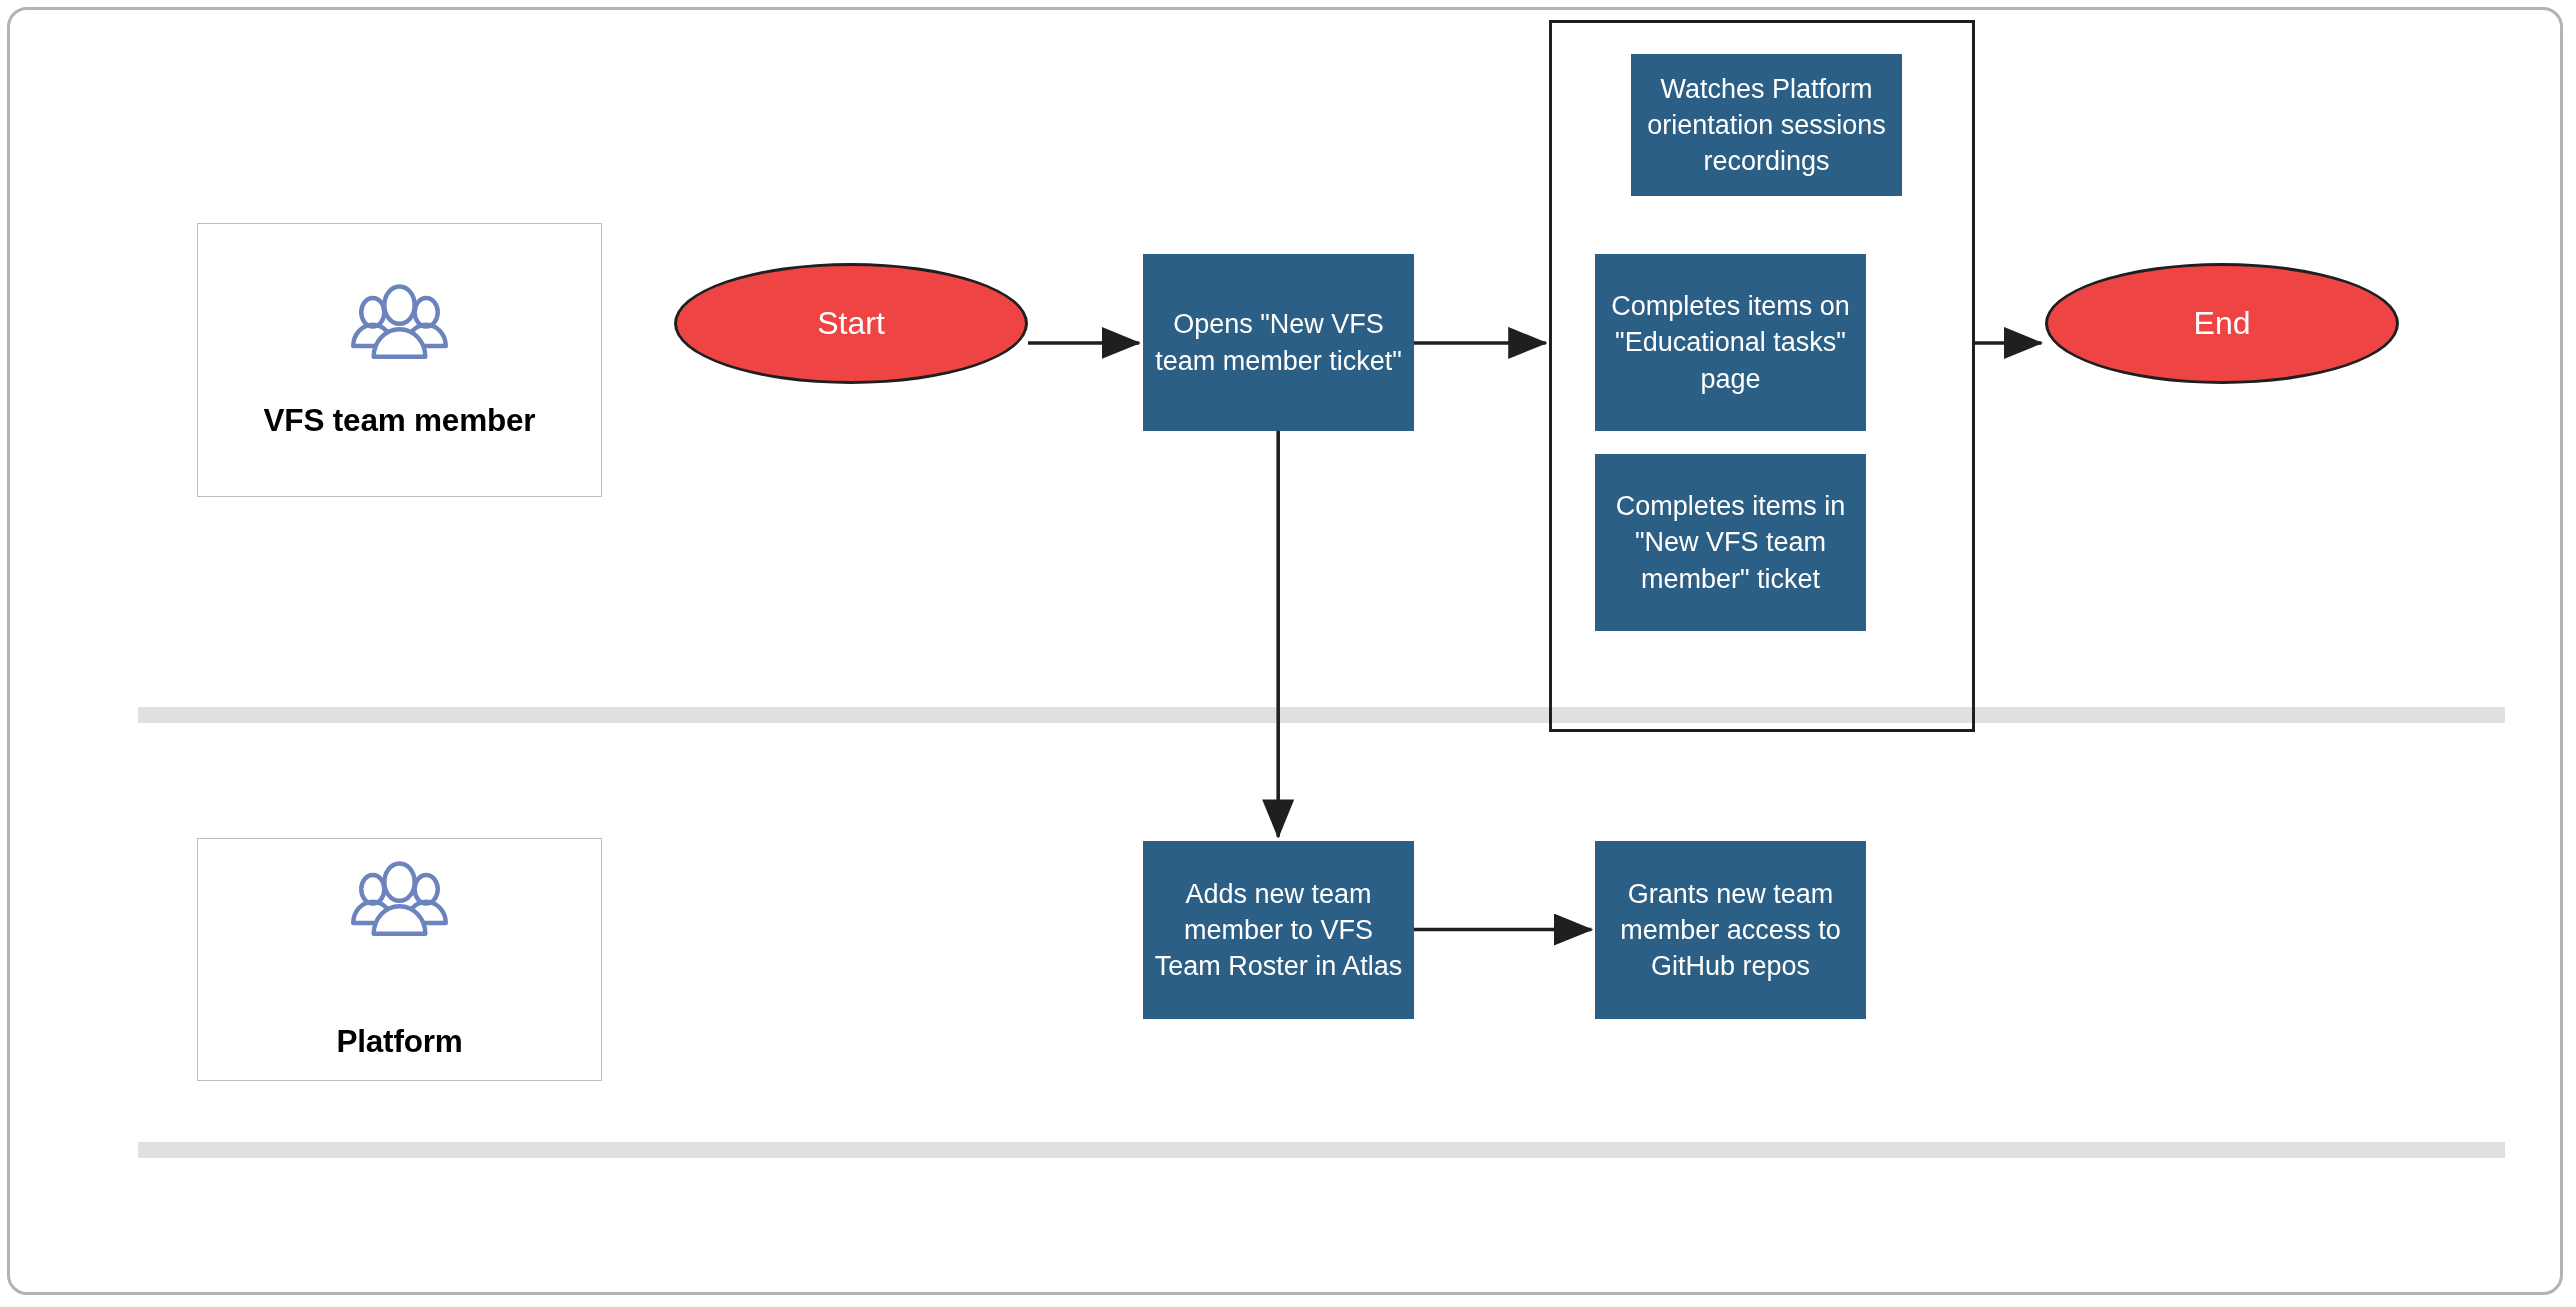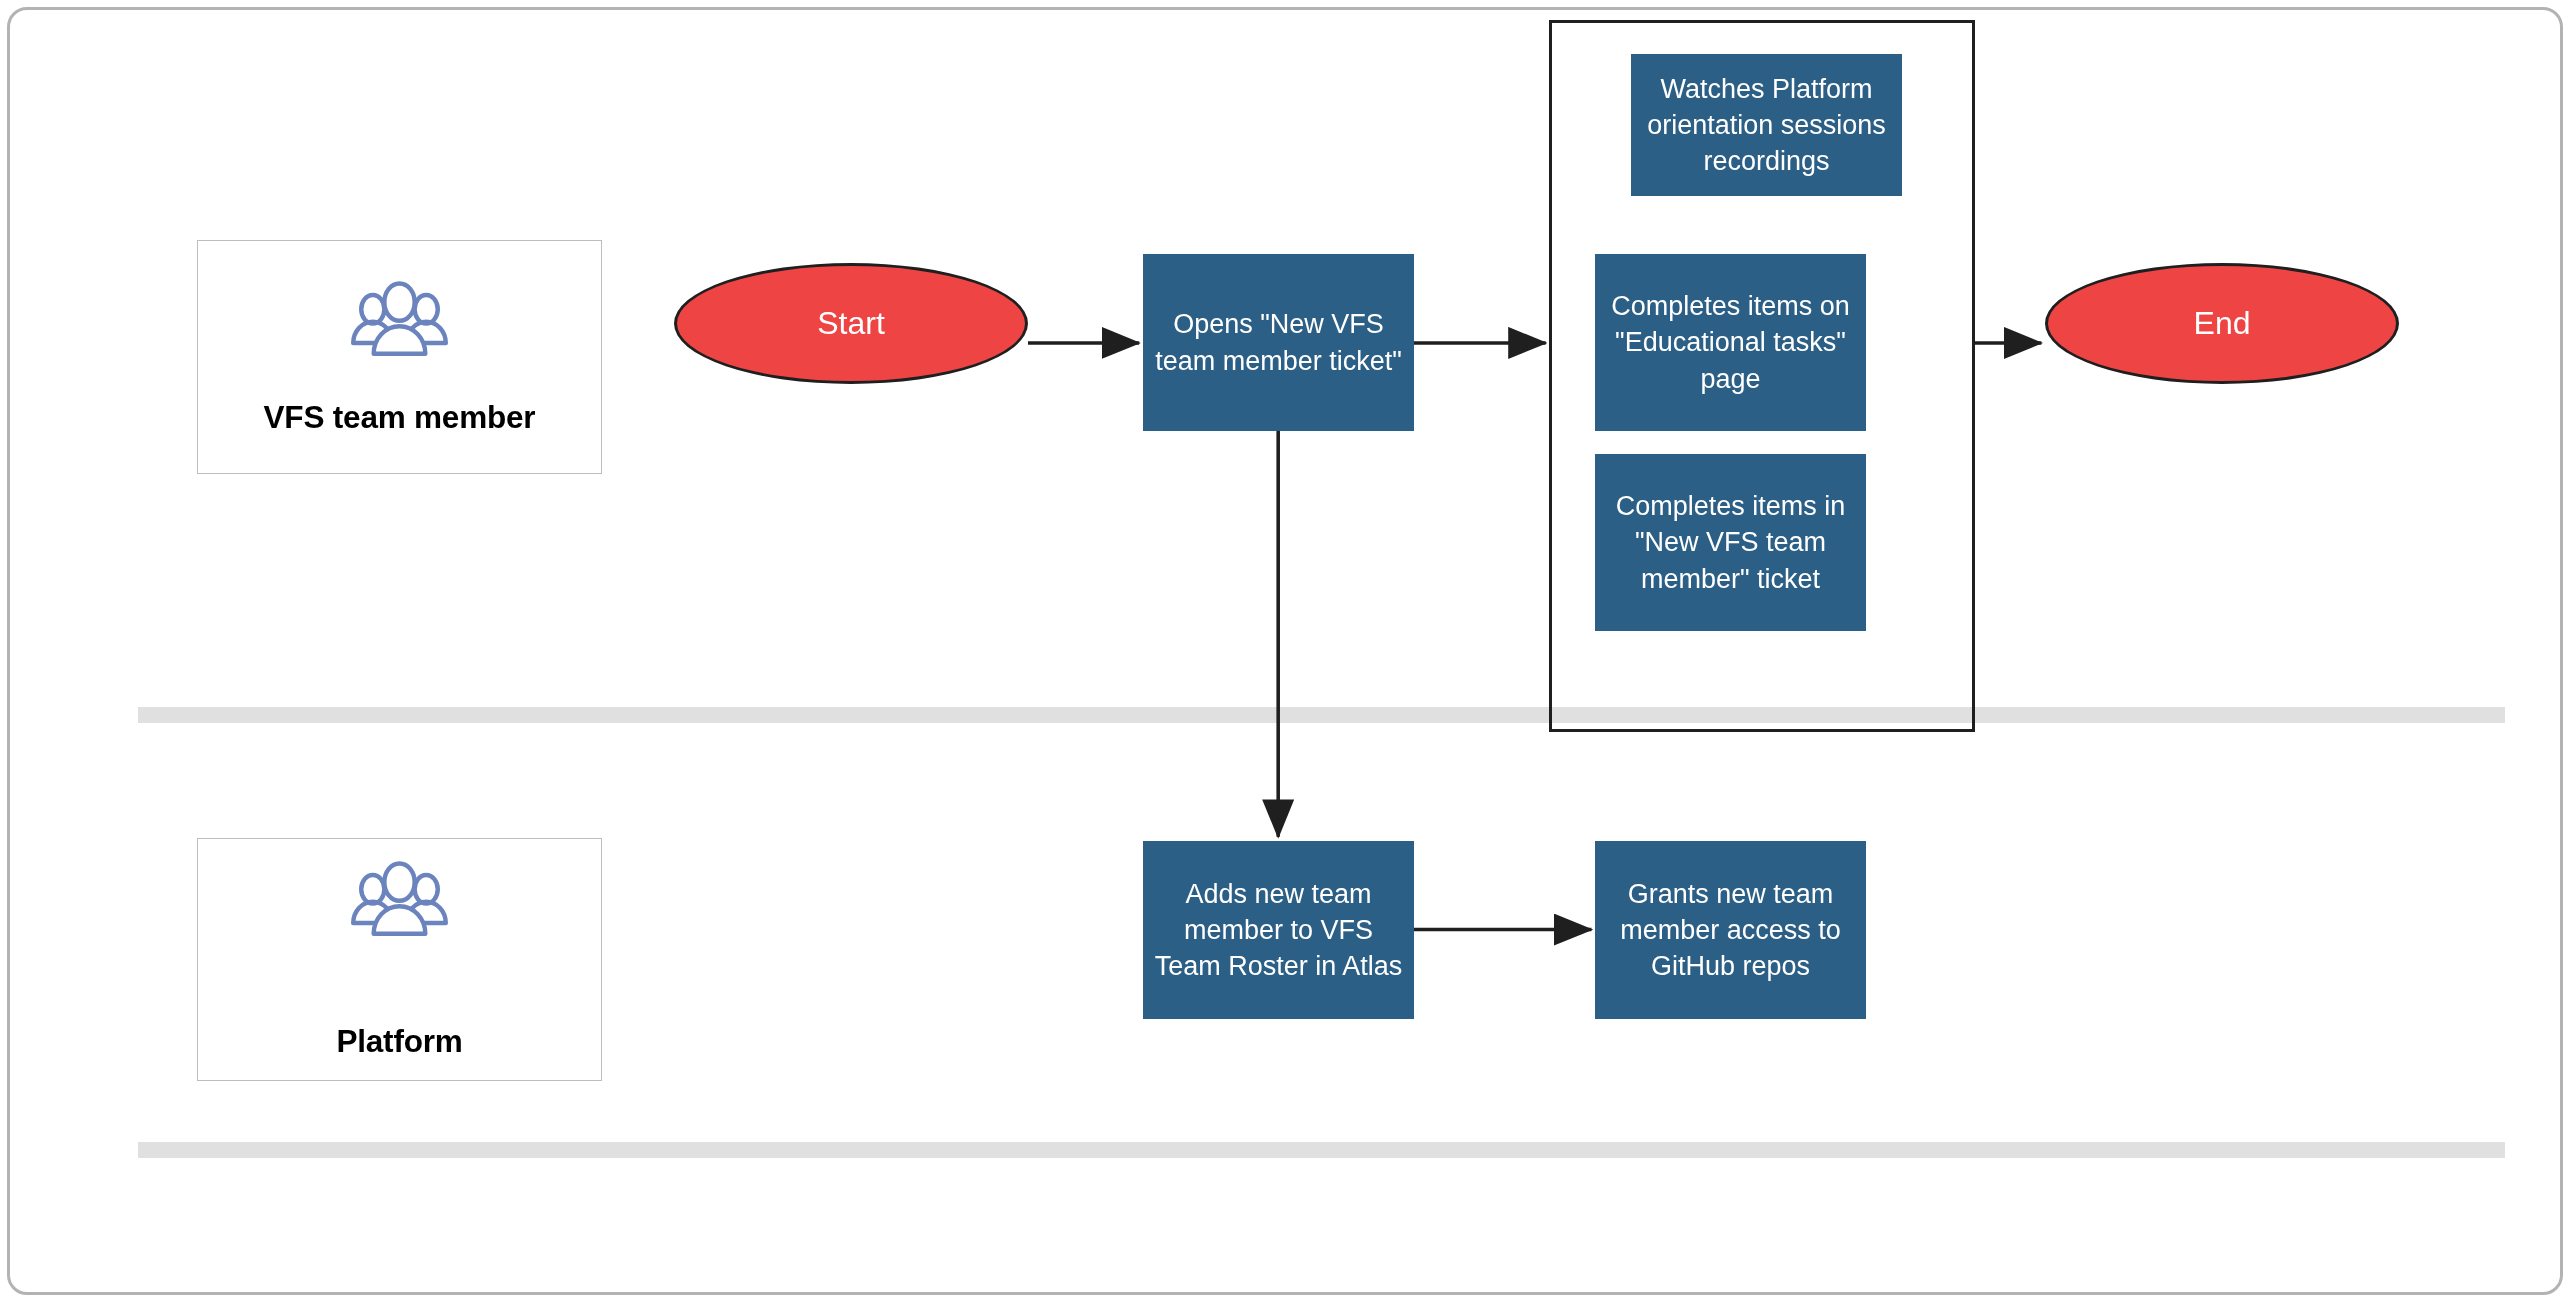--- a/index.html
+++ b/index.html
@@ -57,21 +57,21 @@
   .lane-card::after {
     content: "";
     position: absolute;
     left: 9.5px;
     top: 9.5px;
     width: 100%;
     height: 100%;
     background: #e6e6e6;
     z-index: -1;
   }
-  #lane-card-vfs      { left: 197px; top: 223px;  width: 405px; height: 234px; margin-top: 17px; }
+  #lane-card-vfs      { left: 197px; top: 223px;  width: 405px; height: 274px; }
   #lane-card-platform { left: 197px; top: 838px; width: 405px; height: 243px; gap: 44px; }
 
   .lane-icon {
     width: 107px;
     height: 89px;
     display: block;
     margin-bottom: 31px;
   }
   .lane-card-label {
     font-size: 31.5px;

